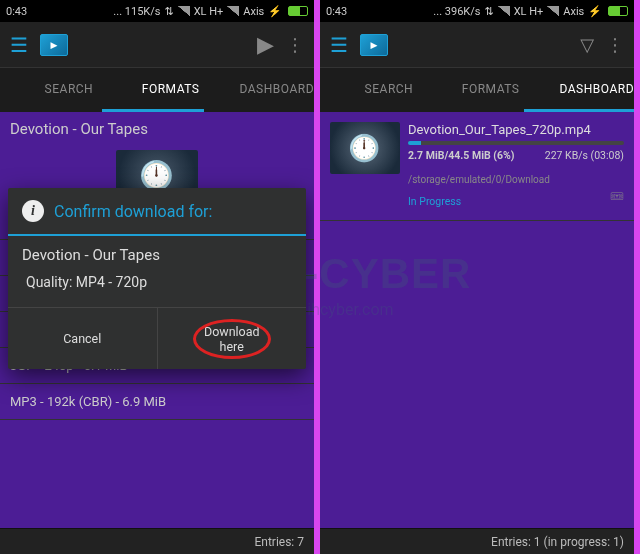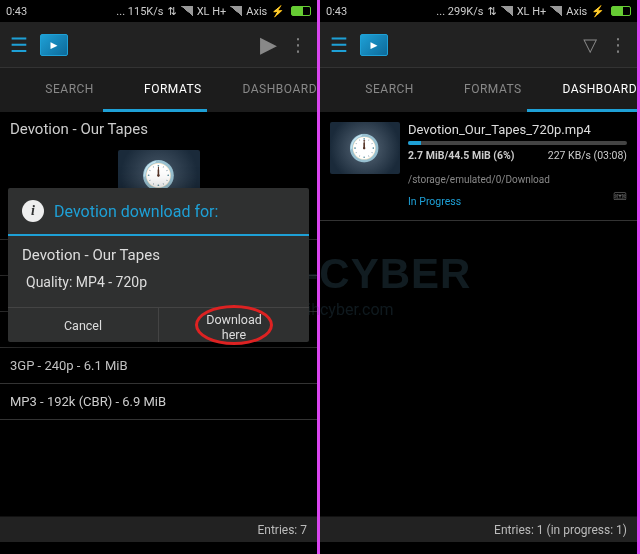--- a/index.html
+++ b/index.html
@@ -1,49 +1,49 @@
 <!DOCTYPE html>
 <html><head>
 <meta charset="utf-8">
 <style>
 * { margin: 0; padding: 0; box-sizing: border-box; font-family: Roboto, Arial, sans-serif; }
 body { background: #1a1a1a; width: 640px; height: 554px; overflow: hidden; position: relative; }
 .container { display: flex; width: 640px; height: 554px; }
-.pane { width: 320px; height: 554px; background: #000000; position: relative; overflow: hidden; border-right: 3px solid #d946ef; }
+.pane { width: 320px; height: 554px; background: #4c1d95; position: relative; overflow: hidden; border-right: 6px solid #d946ef; }
 .status-bar { height: 22px; background: #000; color: #999; display: flex; align-items: center; justify-content: space-between; padding: 0 6px; font-size: 11px; }
 .status-bar .left { display: flex; align-items: center; gap: 4px; }
 .status-bar .right { display: flex; align-items: center; gap: 4px; }
 .status-bar span { color: #ccc; }
 .battery { width: 20px; height: 10px; border: 1px solid #6c3; border-radius: 2px; margin-left: 2px; position: relative; background: linear-gradient(to right, #6c3 60%, transparent 60%); }
 .app-bar { height: 46px; background: #222; display: flex; align-items: center; padding: 0 10px; gap: 12px; border-bottom: 1px solid #333; }
 .hamburger { color: #1ea0d6; font-size: 20px; }
 .app-logo { width: 28px; height: 22px; background: linear-gradient(135deg, #1ea0d6, #0d6a9a); border-radius: 2px; border: 1px solid #1ea0d6; position: relative; }
 .app-logo::after { content: "▶"; color: #fff; font-size: 9px; position: absolute; top: 50%; left: 50%; transform: translate(-50%, -50%); }
 .app-bar .spacer { flex: 1; }
 .play-icon { color: #888; font-size: 22px; }
 .filter-icon { color: #888; font-size: 18px; }
 .more-icon { color: #888; font-size: 18px; }
 .tabs { height: 44px; display: flex; background: #1c1c1c; }
 .tab { flex: 1; display: flex; align-items: center; justify-content: center; color: #888; font-size: 12px; border-bottom: 2px solid transparent; letter-spacing: 0.5px; padding-left: 36px; }
 .tab.active { color: #fff; border-bottom: 3px solid #1ea0d6; }
 .heading { padding: 8px 10px; color: #ccc; font-size: 15px; }
 .thumb-row { display: flex; justify-content: center; padding: 4px 0; }
 .thumb { width: 82px; height: 50px; background: radial-gradient(circle at 50% 50%, #4a5a6a 0%, #1a2a3a 80%); border-radius: 2px; display: flex; align-items: center; justify-content: center; color: #abc; font-size: 28px; }
 .list-item { padding: 10px 10px; color: #ccc; font-size: 13px; border-bottom: 1px solid #333; }
-.footer { position: absolute; bottom: 12px; left: 0; right: 0; height: 26px; background: #222; color: #bbb; font-size: 12px; display: flex; align-items: center; justify-content: flex-end; padding: 0 10px; border-top: 1px solid #111; }
+.footer { position: absolute; bottom: 0; left: 0; right: 0; height: 26px; background: #222; color: #bbb; font-size: 12px; display: flex; align-items: center; justify-content: flex-end; padding: 0 10px; border-top: 1px solid #111; }
 .dialog-scrim { position: absolute; top: 188px; left: 8px; right: 8px; background: #2f3030; border-radius: 2px; box-shadow: 0 8px 24px rgba(0,0,0,.6); z-index: 5; }
 .dialog-header { display: flex; align-items: center; gap: 10px; padding: 12px 14px; border-bottom: 2px solid #1ea0d6; }
 .info-icon { width: 22px; height: 22px; border-radius: 50%; background: #eee; color: #2f3030; display: flex; align-items: center; justify-content: center; font-weight: bold; font-size: 14px; font-style: italic; font-family: serif; }
 .dialog-title { color: #1ea0d6; font-size: 16px; }
 .dialog-body { padding: 10px 14px 14px; color: #ddd; font-size: 14px; }
 .dialog-body .bold { font-size: 15px; margin-bottom: 8px; }
 .dialog-body .sub { margin-left: 4px; line-height: 1.5; }
-.dialog-actions { display: flex; border-top: 1px solid #444; height: 35px; }
+.dialog-actions { display: flex; border-top: 1px solid #444; height: 62px; }
 .dialog-btn { flex: 1; display: flex; align-items: center; justify-content: center; color: #ddd; font-size: 12.5px; text-align: center; border-right: 1px solid #444; line-height: 1.2; position: relative; }
-.dialog-btn:last-child { border-right: none; align-items: flex-end; }
+.dialog-btn:last-child { border-right: none; }
 .highlight-ring { position: absolute; width: 78px; height: 40px; border: 3px solid #d22; border-radius: 50%; top: 50%; left: 50%; transform: translate(-50%, -50%); pointer-events: none; }
 .dl-row { display: flex; gap: 8px; padding: 10px 10px 12px; border-bottom: 1px solid #333; }
 .dl-thumb { width: 70px; height: 52px; background: radial-gradient(circle at 50% 50%, #5a6a7a 0%, #1a2a3a 80%); border-radius: 2px; display: flex; align-items: center; justify-content: center; color: #abc; font-size: 26px; flex-shrink: 0; }
 .dl-info { flex: 1; min-width: 0; }
 .dl-name { color: #ddd; font-size: 13px; white-space: nowrap; overflow: hidden; text-overflow: ellipsis; }
 .progress-track { height: 4px; background: #444; margin: 4px 0; border-radius: 2px; overflow: hidden; }
 .progress-fill { height: 100%; width: 6%; background: #1ea0d6; }
 .dl-stats { display: flex; justify-content: space-between; font-size: 10.5px; color: #ccc; }
 .dl-path { font-size: 10px; color: #888; margin-top: 12px; }
 .dl-status { font-size: 10.5px; color: #1ea0d6; margin-top: 10px; }
@@ -98,21 +98,21 @@
     <div class="list-item">W</div>
     <div class="list-item">FLV - 240p - 9.3 MiB</div>
     <div class="list-item">3GP - 240p - 6.1 MiB</div>
     <div class="list-item">MP3 - 192k (CBR) - 6.9 MiB</div>
 
     <div class="footer">Entries: 7</div>
 
     <div class="dialog-scrim">
       <div class="dialog-header">
         <span class="info-icon">i</span>
-        <span class="dialog-title">Devotion download for:</span>
+        <span class="dialog-title">Confirm download for:</span>
       </div>
       <div class="dialog-body">
         <div class="bold">Devotion - Our Tapes</div>
         <div class="sub">Quality: MP4 - 720p</div>
       </div>
       <div class="dialog-actions">
         <div class="dialog-btn">Cancel</div>
         <div class="dialog-btn">
           <span style="white-space:pre-line">Download<br>here</span>
           <span class="highlight-ring"></span>
@@ -120,21 +120,21 @@
       </div>
     </div>
   </div>
 
   <div class="pane">
     <div class="status-bar">
       <div class="left">
         <span>0:43</span>
       </div>
       <div class="right">
-        <span>... <span>299K/s</span></span>
+        <span>... <span>396K/s</span></span>
         <span>⇅</span>
         <span class="signal"></span>
         <span>XL H+</span>
         <span class="signal"></span>
         <span>Axis</span>
         <span style="color:#6c3">⚡</span>
         <span class="battery"></span>
       </div>
     </div>
 

